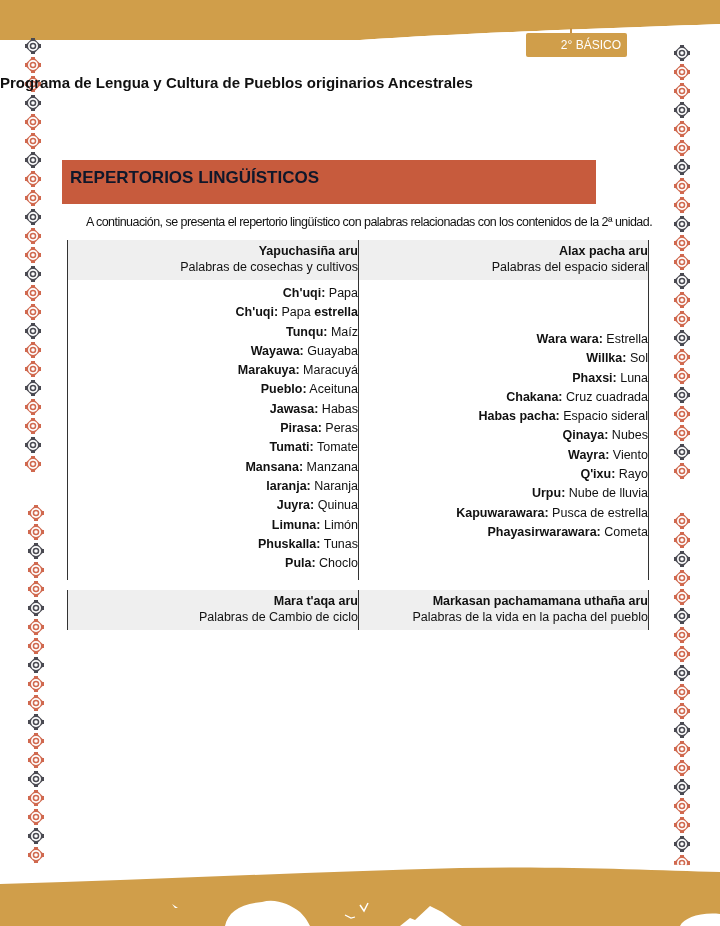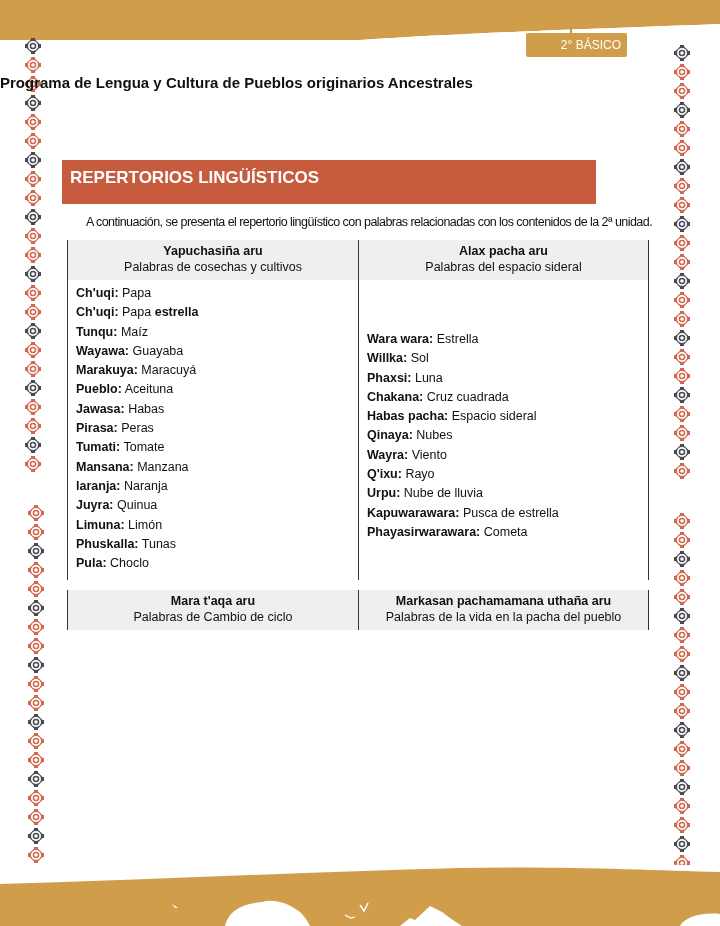--- a/index.html
+++ b/index.html
@@ -4,27 +4,27 @@
 <style>
   html,body{margin:0;padding:0;}
   body{width:720px;height:926px;position:relative;overflow:hidden;background:#fff;font-family:"Liberation Sans",sans-serif;color:#111;}
   .top-band{position:absolute;left:0;top:0;width:720px;height:40px;}
   .badge{position:absolute;left:526px;top:33px;width:101px;height:24px;background:#d09e4a;border-radius:2px;color:#fff;font-size:12px;line-height:24px;text-align:right;padding-right:6px;box-sizing:border-box;}
   .badge-tick{position:absolute;left:570px;top:28px;width:2px;height:6px;background:#c89245;}
   .ornament-col{position:absolute;width:18px;}
   .orn{width:16px;height:16px;margin:0 auto 3px auto;position:relative;}
   .title-block{position:absolute;left:0;width:720px;top:72px;text-align:left;font-weight:bold;font-size:15px;line-height:21px;}
   .section-bar{position:absolute;left:62px;top:160px;width:534px;height:44px;background:#c75b3d;}
-  .section-bar span{position:absolute;left:8px;top:8px;font-size:17px;font-weight:bold;color:#ffffff;}
+  .section-bar span{position:absolute;left:8px;top:8px;font-size:17px;font-weight:bold;color:#0f172a;}
   .intro{position:absolute;left:86px;top:215px;font-size:12.5px;letter-spacing:-0.55px;color:#111;white-space:nowrap;}
   table.rep{position:absolute;left:67px;width:582px;border-collapse:collapse;}
   table.rep td,table.rep th{vertical-align:top;}
   .col-head{background:#efefef;text-align:center;font-size:12.5px;line-height:16px;padding:3px 0 5px 0;font-weight:normal;}
   .col-head b{display:block;}
-  .bl{border-left:1px solid #333;}
+  .bl{border-left:1px solid #333;text-align:right;}
   .br{border-right:1px solid #333;}
   .entries{font-size:12.5px;line-height:19.3px;padding:4px 0 4px 8px;}
   .entries b{font-weight:bold;}
   .bottom-band{position:absolute;left:0;top:860px;width:720px;height:66px;}
 </style>
 </head>
 <body>
 
 <svg class="top-band" viewBox="0 0 720 40" preserveAspectRatio="none">
   <path d="M0,0 L720,0 L720,24 C620,28 480,32 360,40 L0,40 Z" fill="#d09e4a"></path>

